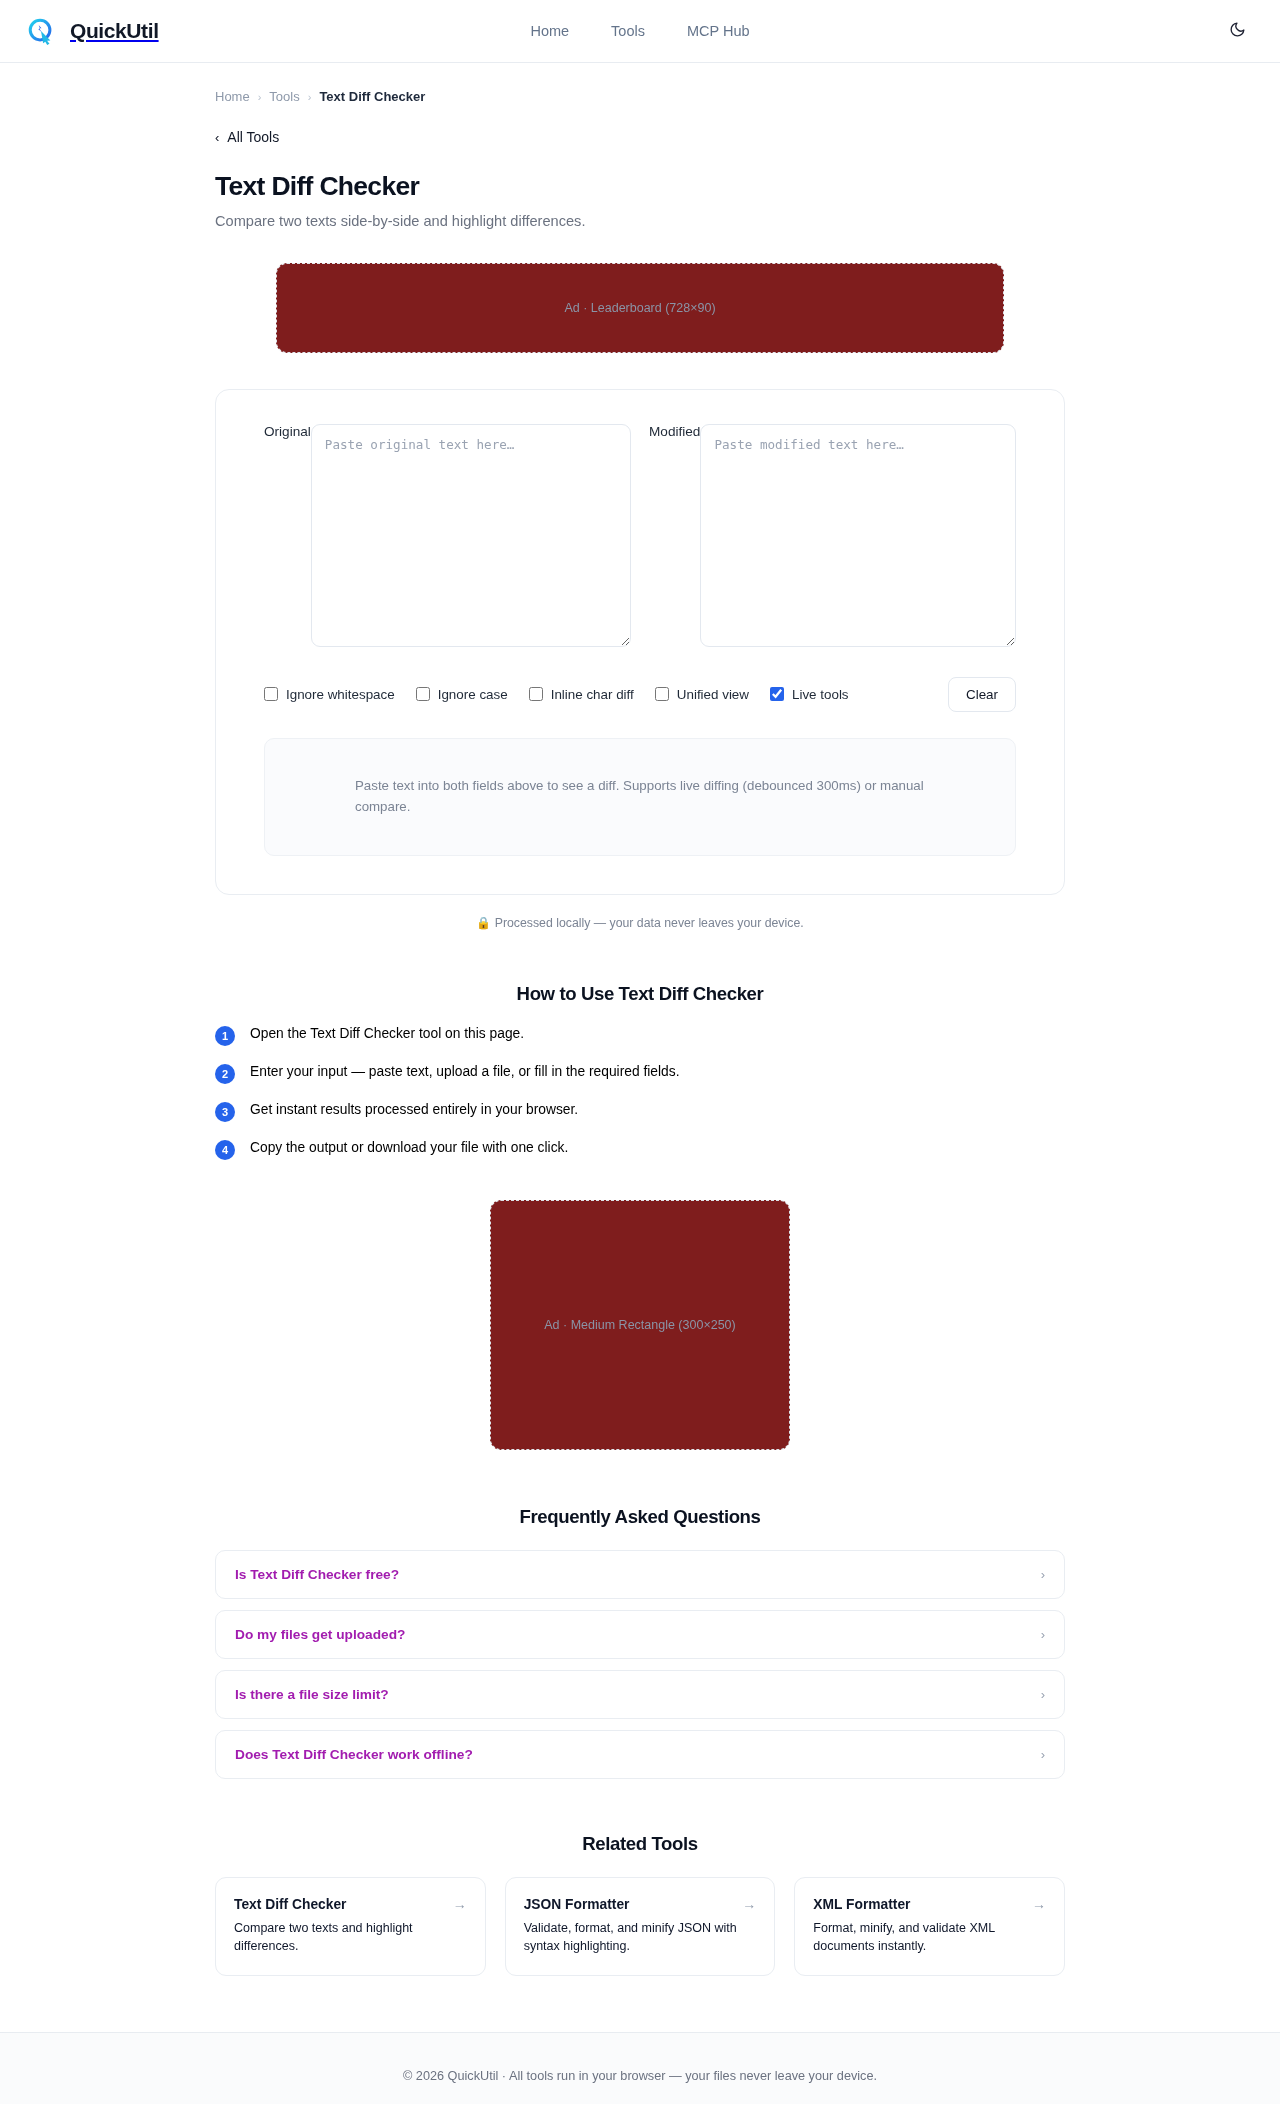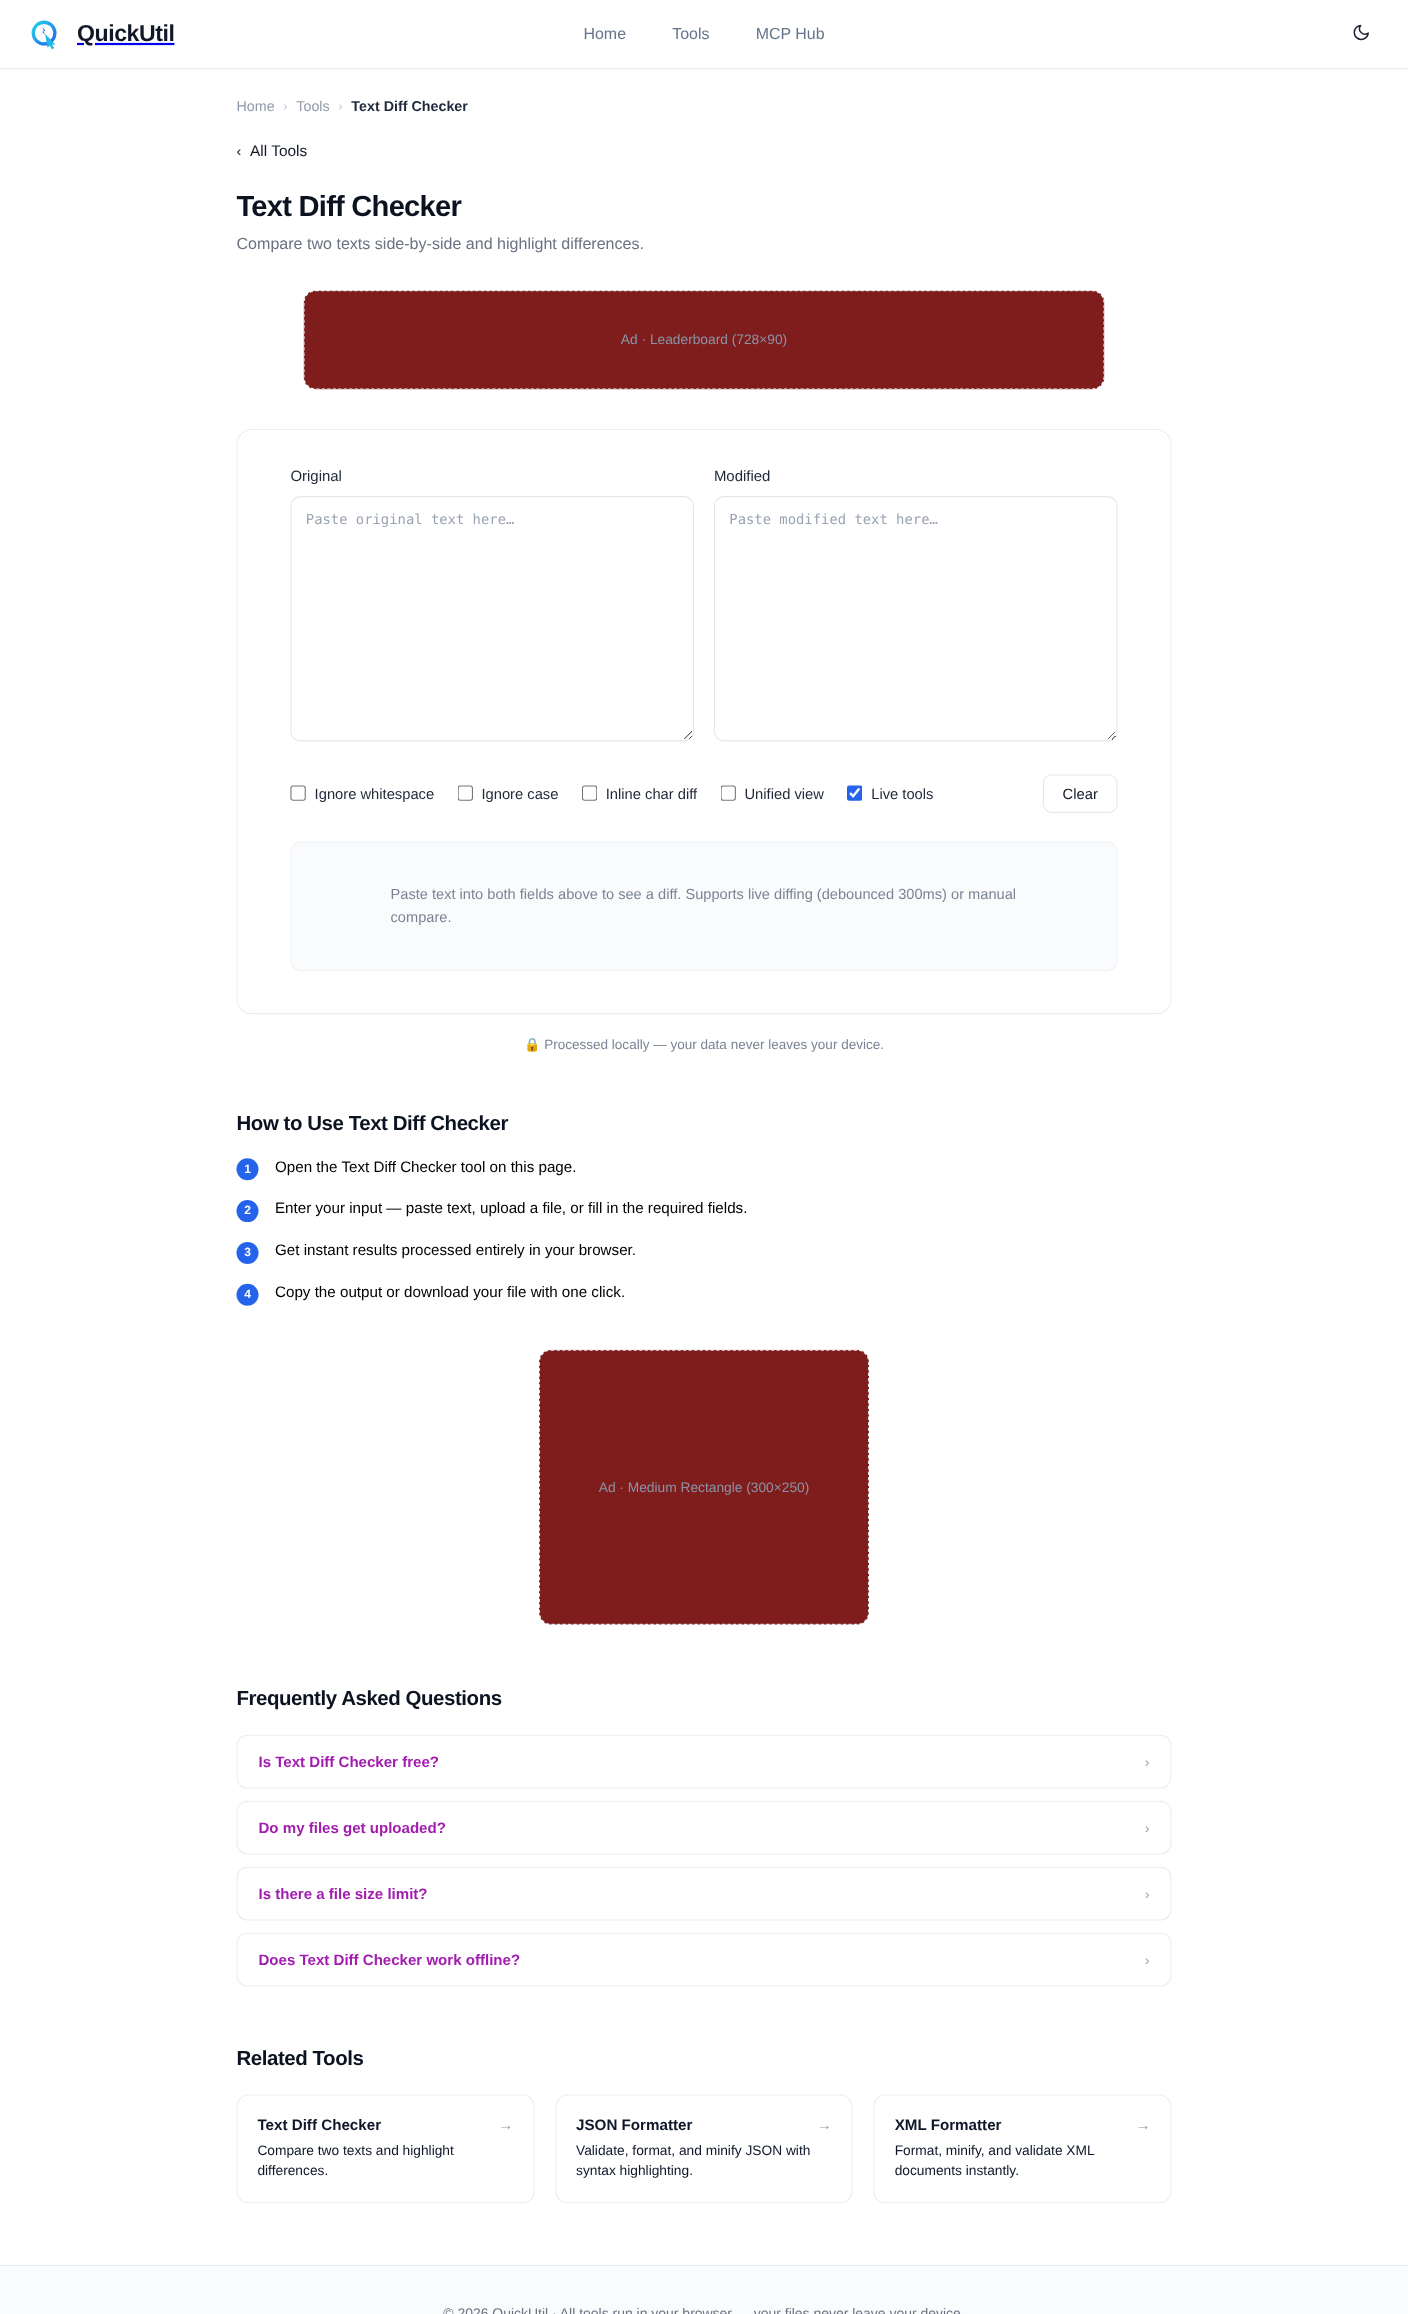--- a/index.html
+++ b/index.html
@@ -123,21 +123,21 @@
     margin-top: 36px;
     border: 1px solid #e9edf2;
     border-radius: 14px;
     background: #fff;
     padding: 34px 48px 38px;
   }
   .fields-row {
     display: flex;
     gap: 18px;
   }
-  .field { flex: 1; display: flex; flex-direction: column; }
+  .field { flex: 1; display: flex; }
   .field-label {
     font-size: 13.6px;
     font-weight: 500;
     color: #1f2937;
     margin-bottom: 11px;
   }
   .field-input {
     width: 100%;
     height: 223px;
     border: 1px solid #e3e8ef;
@@ -209,20 +209,21 @@
     color: #7b8494;
   }
   .privacy-note .lock { font-size: 12px; }
 
   
   .section-title {
     font-size: 18.6px;
     font-weight: 700;
     letter-spacing: -0.4px;
     color: #0b1220;
+    text-align: center;
   }
   .howto { margin-top: 53px; }
   .steps { margin-top: 20px; }
   .step {
     display: flex;
     align-items: flex-start;
     gap: 15px;
     margin-bottom: 17px;
   }
   .step-num {

